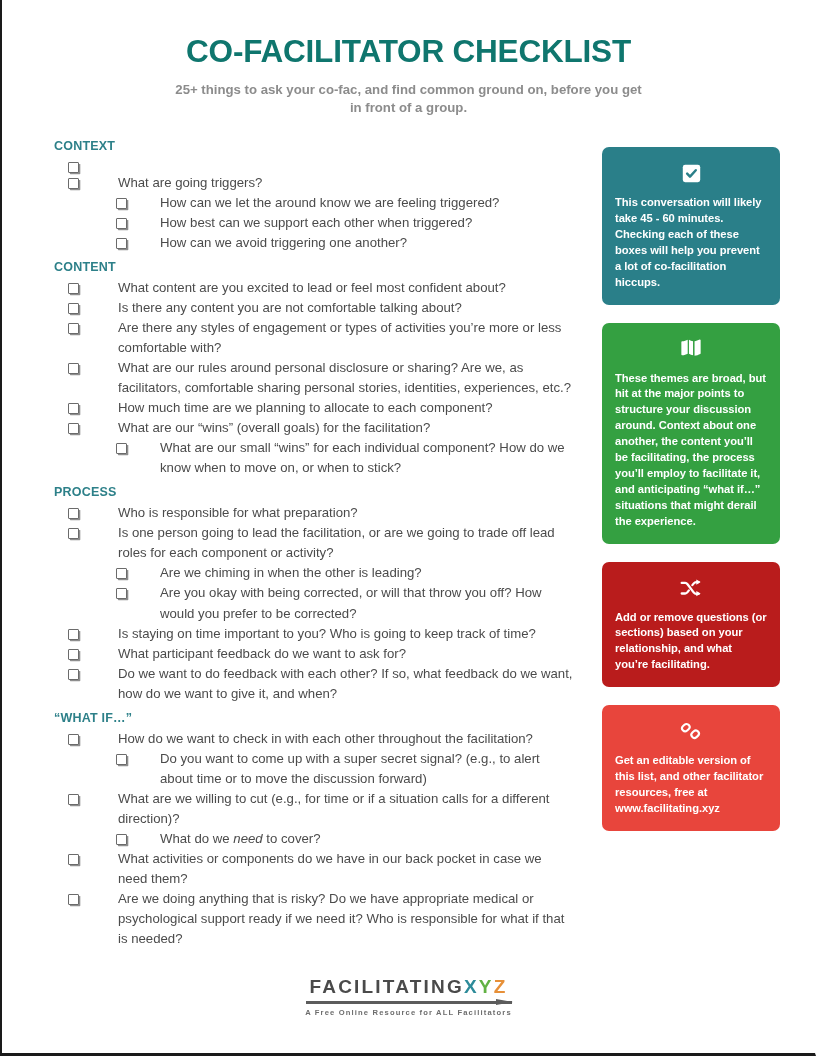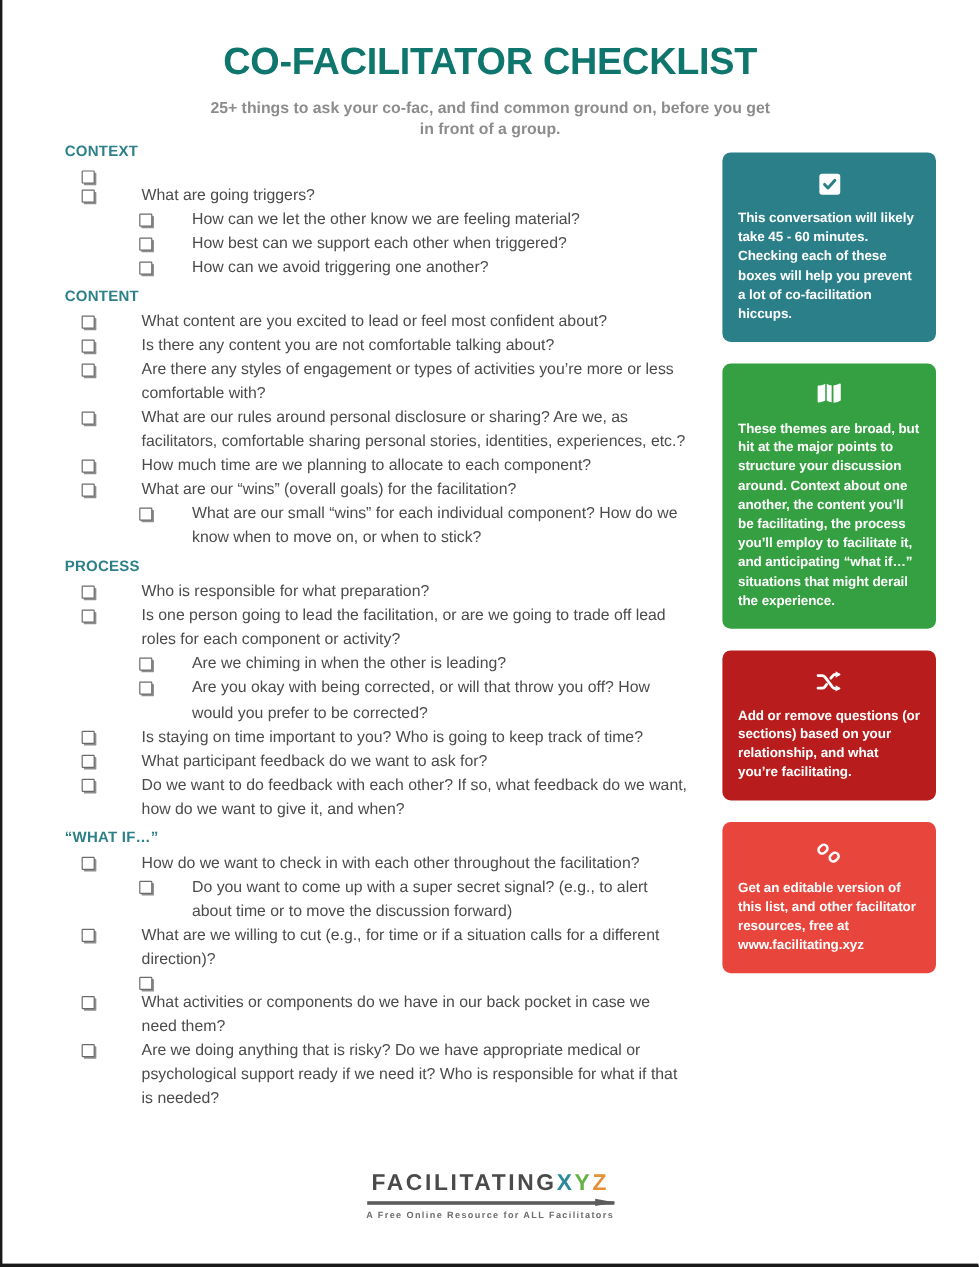--- a/index.html
+++ b/index.html
@@ -41,20 +41,21 @@
     width: 470px;
     font-size: 13.2px;
     font-weight: bold;
     color: #8c8c8c;
     line-height: 1.38;
   }
 
   
   .body-wrap {
     position: relative;
+    margin-top: 20px;
     padding: 0 36px 0 52px;
     display: flex;
     align-items: flex-start;
     gap: 0;
   }
   .checklist-col {
     width: 520px;
     flex: 0 0 520px;
   }
   .cards-col {
@@ -190,21 +191,21 @@
         <div class="section-head">CONTEXT</div>
         <div class="item lvl1">
           <span class="cbox"></span>
         </div>
         <div class="item lvl1">
           <span class="cbox"></span>
           <span class="txt">What are going triggers?</span>
         </div>
         <div class="item lvl2">
           <span class="cbox"></span>
-          <span class="txt">How can we let the other know we are feeling material?</span>
+          <span class="txt">How can we let the around know we are feeling triggered?</span>
         </div>
         <div class="item lvl2">
           <span class="cbox"></span>
           <span class="txt">How best can we support each other when triggered?</span>
         </div>
         <div class="item lvl2">
           <span class="cbox"></span>
           <span class="txt">How can we avoid triggering one another?</span>
         </div>
         <div class="section-head spaced">CONTENT</div>
@@ -273,20 +274,21 @@
         <div class="item lvl2">
           <span class="cbox"></span>
           <span class="txt">Do you want to come up with a super secret signal? (e.g., to alert about time or to move the discussion forward)</span>
         </div>
         <div class="item lvl1">
           <span class="cbox"></span>
           <span class="txt">What are we willing to cut (e.g., for time or if a situation calls for a different direction)?</span>
         </div>
         <div class="item lvl2">
           <span class="cbox"></span>
+          <span class="txt">What do we <em>need</em> to cover?</span>
         </div>
         <div class="item lvl1">
           <span class="cbox"></span>
           <span class="txt">What activities or components do we have in our back pocket in case we need them?</span>
         </div>
         <div class="item lvl1">
           <span class="cbox"></span>
           <span class="txt">Are we doing anything that is risky? Do we have appropriate medical or psychological support ready if we need it? Who is responsible for what if that is needed?</span>
         </div>
       </div>

